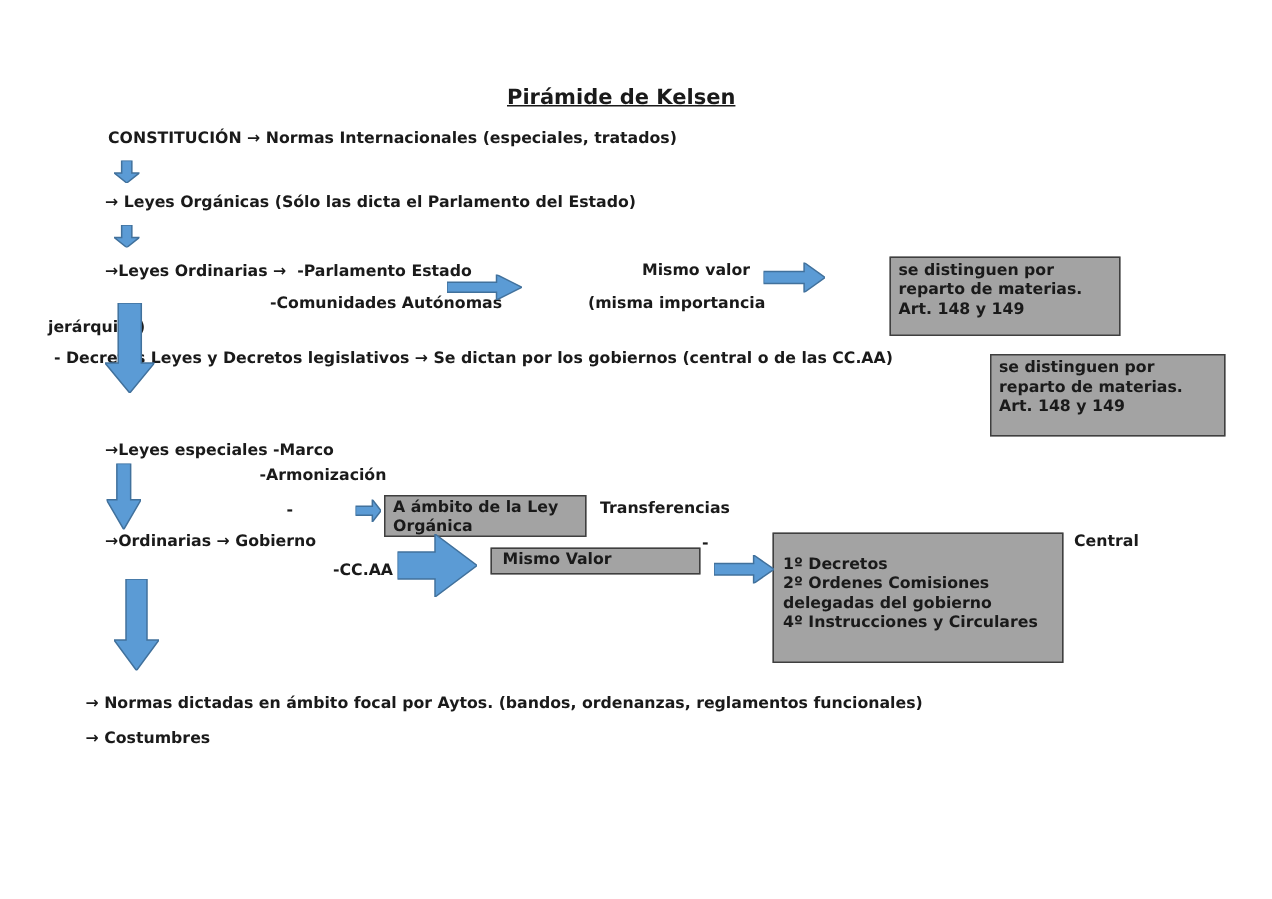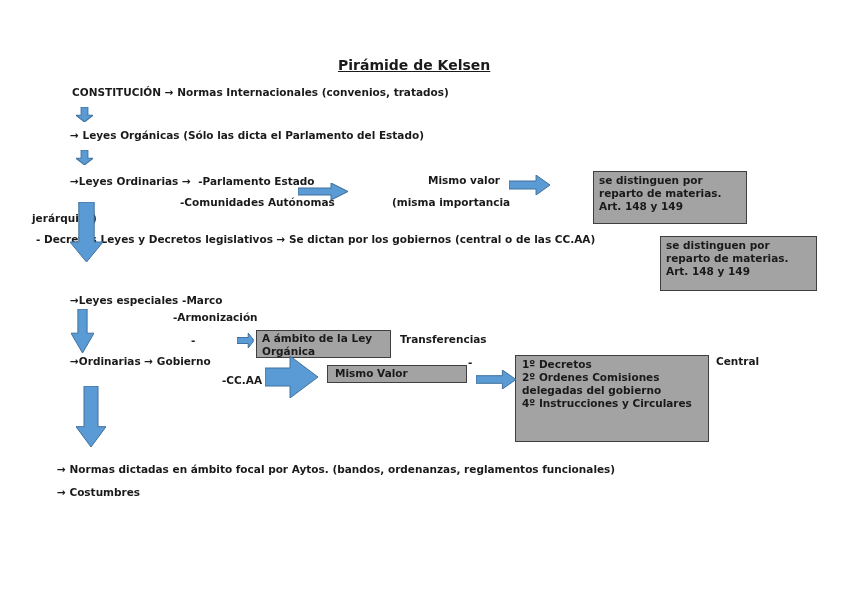--- a/index.html
+++ b/index.html
@@ -53,21 +53,21 @@
     vector-effect:non-scaling-stroke;
   }
 </style>
 </head>
 <body>
 
 <div class="canvas">
 
   <div class="title" style="left:338px;top:57px;">Pirámide de Kelsen</div>
 
-  <div class="txt" style="left:72px;top:86px;">CONSTITUCIÓN → Normas Internacionales (convenios, tratados)</div>
+  <div class="txt" style="left:72px;top:86px;">CONSTITUCIÓN → Normas Internacionales (especiales, tratados)</div>
   <div class="txt" style="left:70px;top:129px;">→ Leyes Orgánicas (Sólo las dicta el Parlamento del Estado)</div>
   <div class="txt" style="left:70px;top:175px;text-align:right;">→Leyes Ordinarias →  -Parlamento Estado</div>
   <div class="txt" style="left:428px;top:174px;">Mismo valor</div>
   <div class="txt" style="left:180px;top:196px;text-align:center;">-Comunidades Autónomas</div>
   <div class="txt" style="left:392px;top:196px;">(misma importancia</div>
   <div class="txt" style="left:32px;top:212px;">jerárquica)</div>
   <div class="txt" style="left:36px;top:233px;">- Decretos Leyes y Decretos legislativos → Se dictan por los gobiernos (central o de las CC.AA)</div>
   <div class="txt" style="left:70px;top:294px;">→Leyes especiales -Marco</div>
   <div class="txt" style="left:173px;top:311px;">-Armonización</div>
   <div class="txt" style="left:191px;top:334px;">-</div>
@@ -93,21 +93,21 @@
 
   <div class="dbox" style="left:256px;top:330px;width:135px;height:28px;padding:1px 5px;">
     <div class="bline">A ámbito de la Ley</div>
     <div class="bline">Orgánica</div>
   </div>
 
   <div class="dbox" style="left:327px;top:365px;width:140px;height:18px;padding:1px 7px;">
     <div class="bline">Mismo Valor</div>
   </div>
 
-  <div class="dbox" style="left:515px;top:355px;width:194px;height:87px;padding:2px 6px;">
+  <div class="dbox" style="left:515px;top:355px;width:194px;height:87px;padding:14px 6px;">
     <div class="bline">1º Decretos</div>
     <div class="bline">2º Ordenes Comisiones</div>
     <div class="bline">delegadas del gobierno</div>
     <div class="bline">4º Instrucciones y Circulares</div>
   </div>
 
   <div class="arrow" style="left:76px;top:107px;width:17px;height:15px;">
     <svg viewBox="0 0 20 20" preserveAspectRatio="none">
         <polygon points="6,0 14,0 14,11 20,11 10,20 0,11 6,11"></polygon>
       </svg>

